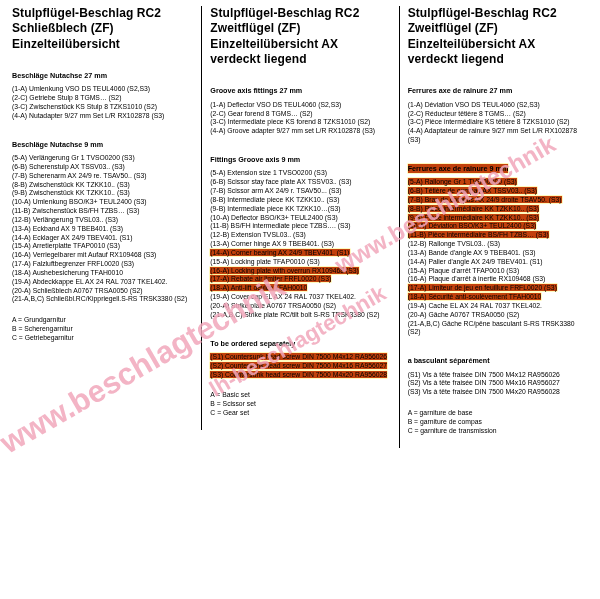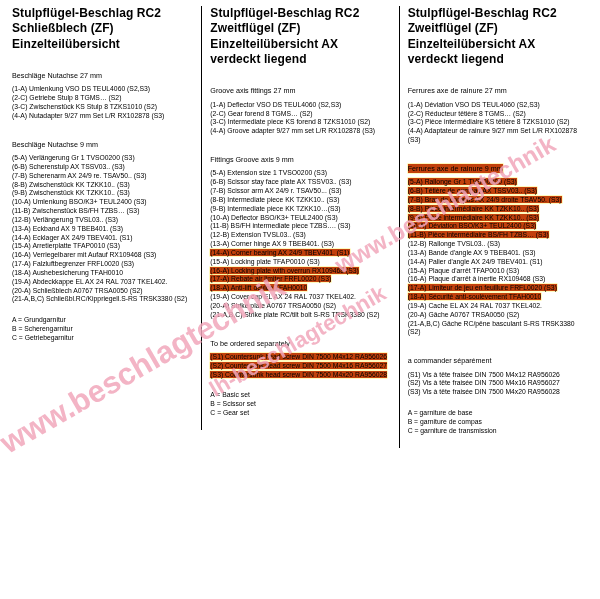--- a/index.html
+++ b/index.html
@@ -45,21 +45,21 @@
   .title {
     font-size: 12px;
     font-weight: bold;
     line-height: 1.28;
     margin: 0 0 12px 0;
     letter-spacing: 0.1px;
   }
 
   .sect-head {
     font-size: 7.2px;
-    font-weight: normal;
+    font-weight: bold;
     line-height: 1.3;
     margin: 0 0 2px 0;
     position: relative;
     display: inline-block;
   }
 
   .lines {
     margin: 0 0 12px 0;
   }
 
@@ -159,21 +159,21 @@
 
     <div class="col col-3">
       <div class="title">
           <div>Stulpflügel-Beschlag RC2</div>
           <div>Zweitflügel (ZF) Einzelteilübersicht AX</div>
           <div>verdeckt liegend</div>
         </div>
       <div class="sections">
           <div class="lines"><div class="sect-head">Ferrures axe de rainure 27 mm</div><div style="height: 3px;"></div><div class="line"><span>(1-A) Déviation VSO DS TEUL4060 (S2,S3)</span></div><div class="line"><span>(2-C) Réducteur têtière 8 TGMS… (S2)</span></div><div class="line"><span>(3-C) Pièce intermédiaire KS têtière 8 TZKS1010 (S2)</span></div><div class="line"><span>(4-A) Adaptateur de rainure 9/27 mm Set L/R RX102878 (S3)</span></div></div>
           <div class="lines"><div class="sect-head hl">Ferrures axe de rainure 9 mm</div><div style="height: 3px;"></div><div class="line"><span class="hl">(5-A) Rallonge Gr 1 TVSO0200 (S3)</span></div><div class="line"><span class="hl">(6-B) Têtière de compas AX TSSV03.. (S3)</span></div><div class="line"><span class="hl">(7-B) Bras de compas AX 24/9 droite TSAV50. (S3)</span></div><div class="line"><span class="hl">(8-B) Pièce intermédiaire KK TZKK10.. (S3)</span></div><div class="line"><span class="hl">(9-B) Pièce intermédiaire KK TZKK10.. (S3)</span></div><div class="line"><span class="hl">(10-A) Déviation BSO/K3+ TEUL2400 (S3)</span></div><div class="line"><span class="hl">(11-B) Pièce intermédiaire BS/FH TZBS… (S3)</span></div><div class="line"><span>(12-B) Rallonge TVSL03.. (S3)</span></div><div class="line"><span>(13-A) Bande d'angle AX 9 TBEB401. (S3)</span></div><div class="line"><span>(14-A) Palier d'angle AX 24/9 TBEV401. (S1)</span></div><div class="line"><span>(15-A) Plaque d'arrêt TFAP0010 (S3)</span></div><div class="line"><span>(16-A) Plaque d'arrêt à inertie RX109468 (S3)</span></div><div class="line"><span class="hl">(17-A) Limiteur de jeu en feuillure FRFL0020 (S3)</span></div><div class="line"><span class="hl">(18-A) Sécurité anti-soulèvement TFAH0010</span></div><div class="line"><span>(19-A) Cache EL AX 24 RAL 7037 TKEL402.</span></div><div class="line"><span>(20-A) Gâche A0767 TRSA0050 (S2)</span></div><div class="line"><span>(21-A,B,C) Gâche RC/pêne basculant S-RS TRSK3380 (S2)</span></div></div>
-          <div class="lines"><div class="sect-head">a commander séparément</div><div style="height: 3px;"></div><div class="line"><span>(S1) Vis à tête fraisée DIN 7500 M4x12 RA956026</span></div><div class="line"><span>(S2) Vis à tête fraisée DIN 7500 M4x16 RA956027</span></div><div class="line"><span>(S3) Vis à tête fraisée DIN 7500 M4x20 RA956028</span></div></div>
+          <div class="lines"><div class="sect-head">a basculant séparément</div><div style="height: 3px;"></div><div class="line"><span>(S1) Vis à tête fraisée DIN 7500 M4x12 RA956026</span></div><div class="line"><span>(S2) Vis à tête fraisée DIN 7500 M4x16 RA956027</span></div><div class="line"><span>(S3) Vis à tête fraisée DIN 7500 M4x20 RA956028</span></div></div>
           <div class="lines">
             <div class="line"><span>A = garniture de base</span></div>
             <div class="line"><span>B = garniture de compas</span></div>
             <div class="line"><span>C = garniture de transmission</span></div>
           </div>
         </div>
     </div>
 
   </div>
 

